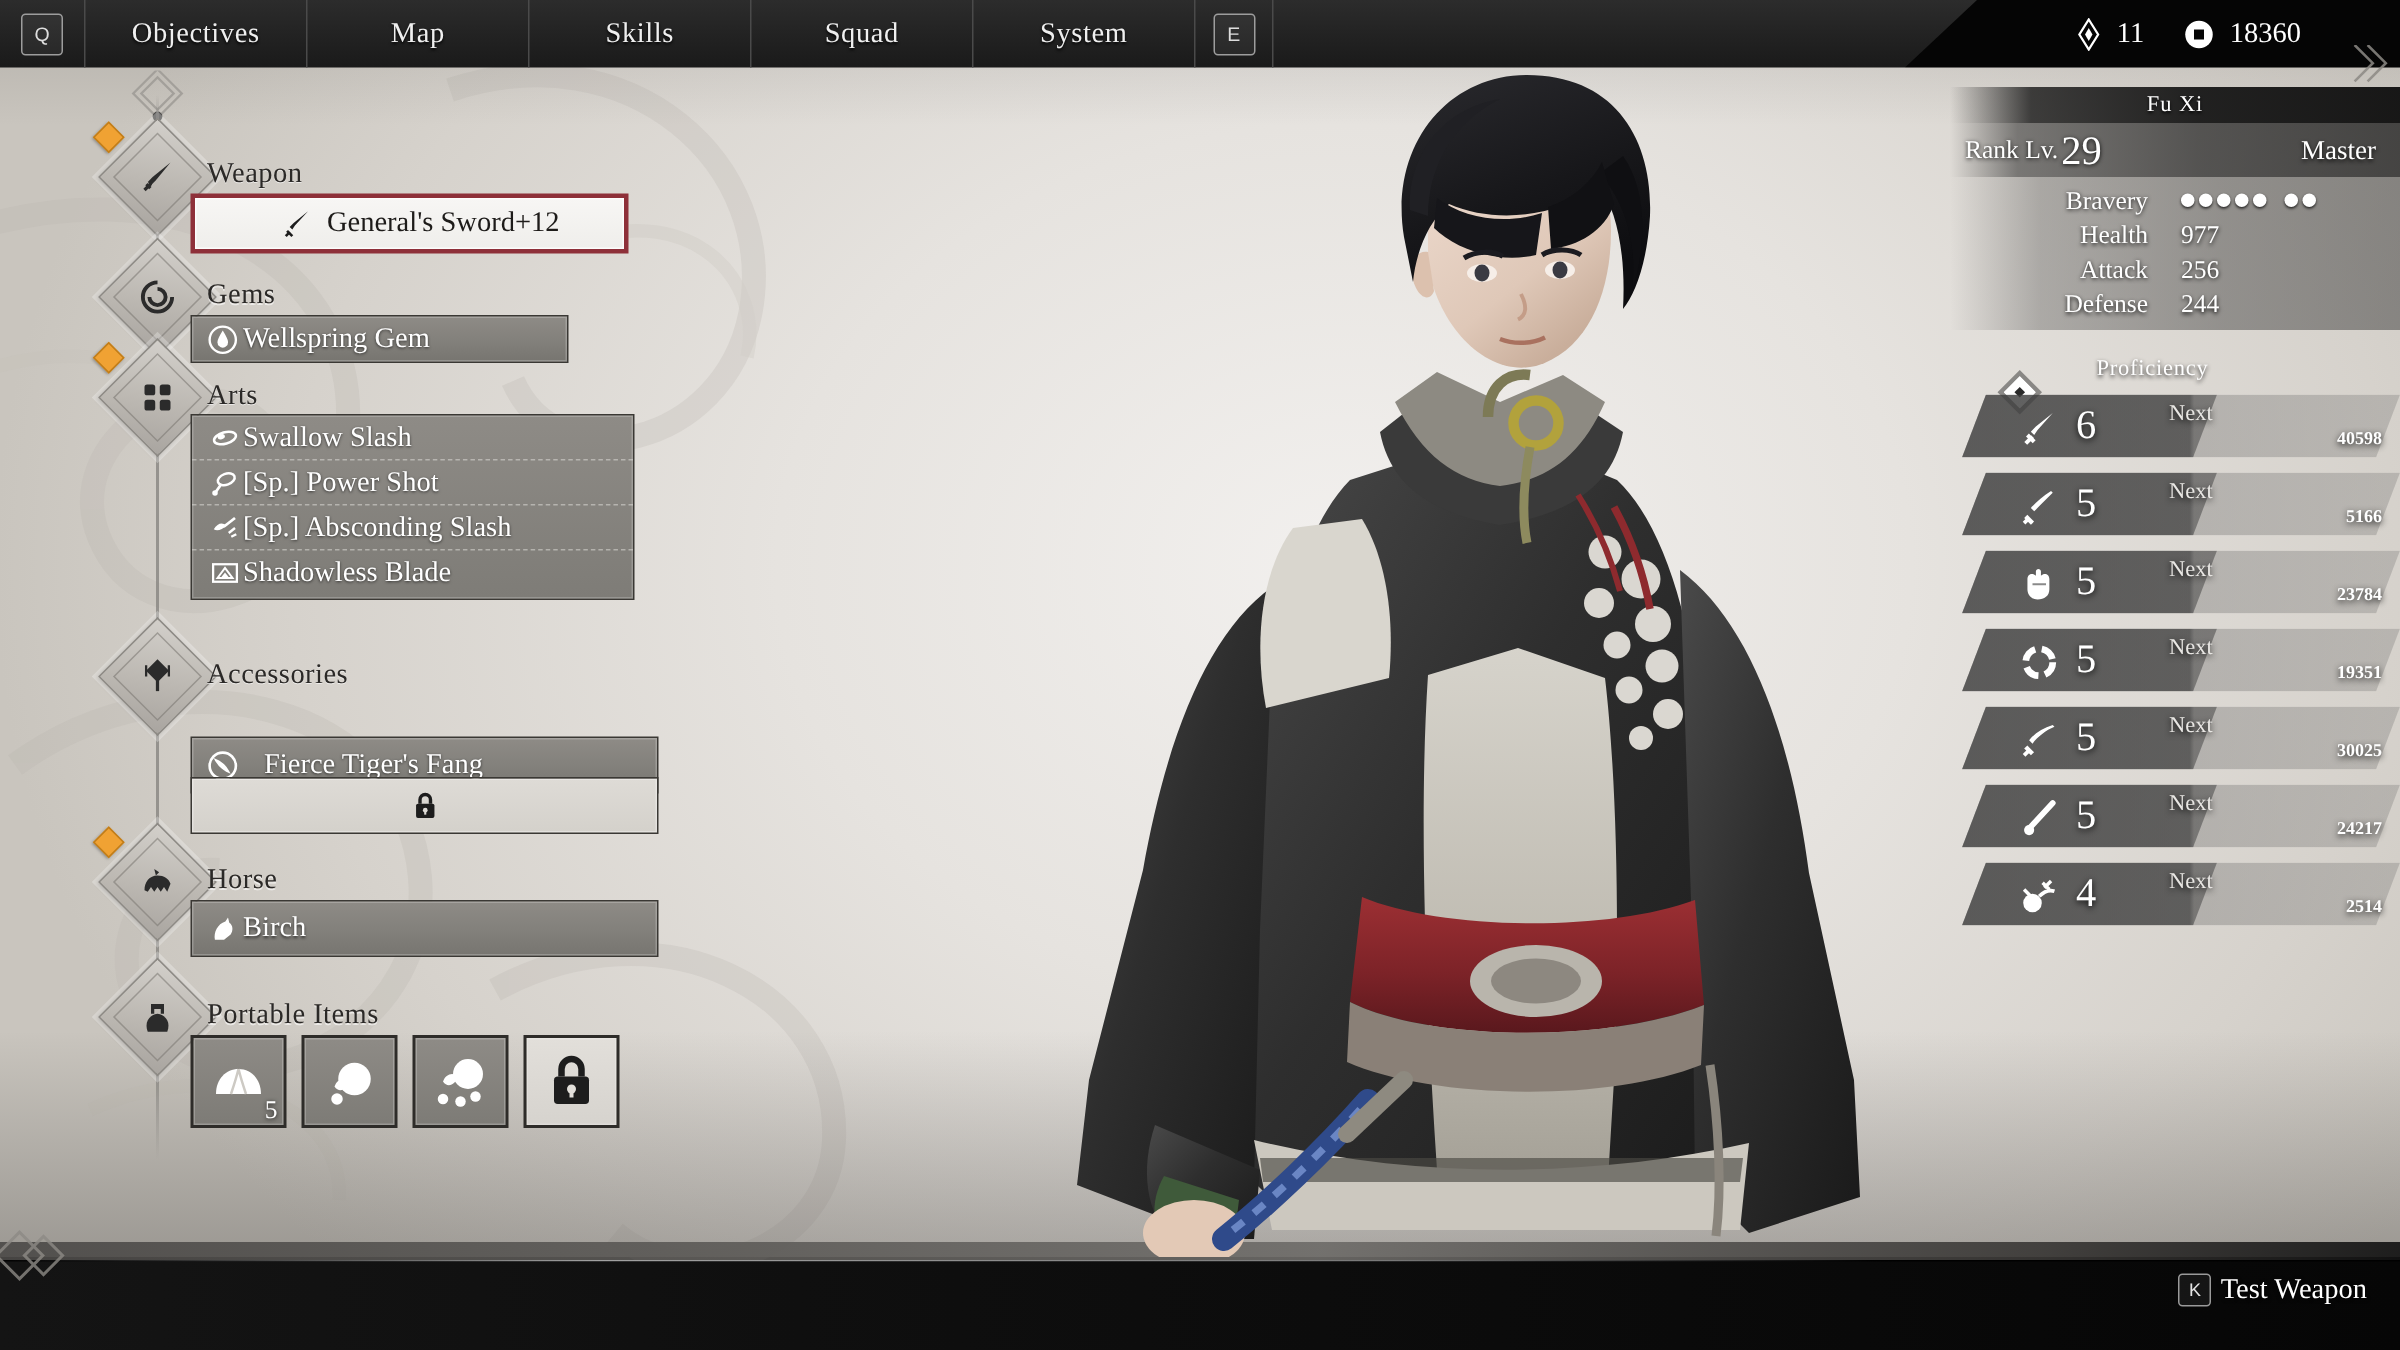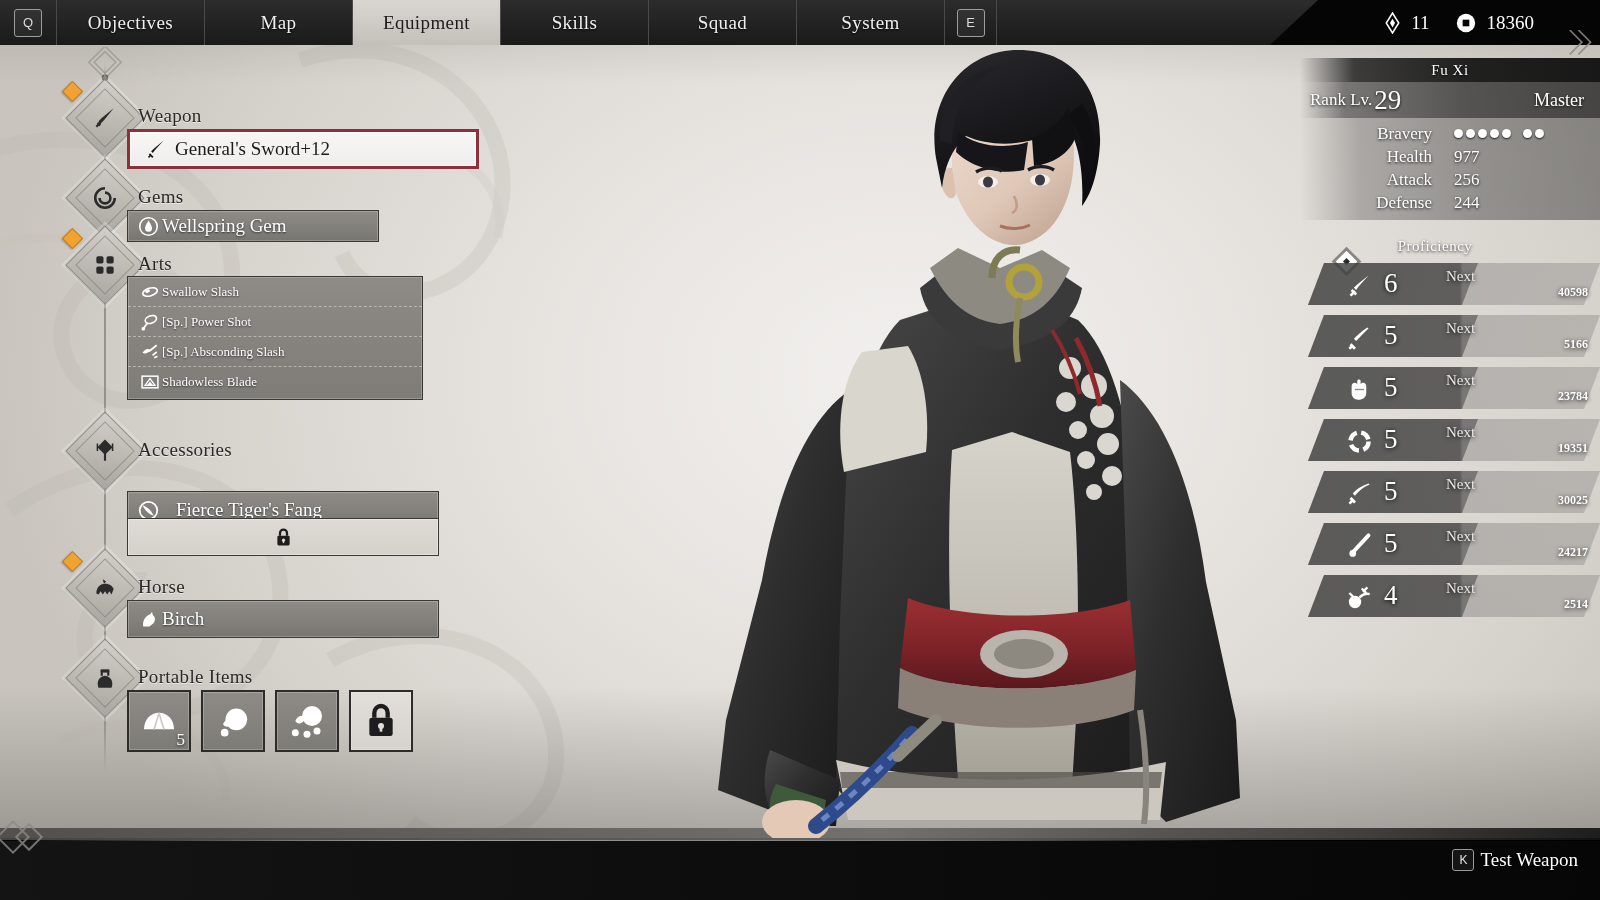--- a/index.html
+++ b/index.html
@@ -129,21 +129,21 @@
   .slot .sic svg{ width:21px;height:21px; }
   .slot .stxt{ white-space:nowrap; }
 
   .artsbox{
     position:absolute; border:1px solid #3a3834;
     background:linear-gradient(180deg,#8e8b86 0%,#7e7c77 100%);
     box-shadow:inset 0 0 0 1px rgba(255,255,255,.2);
   }
   .artrow{
     height:30px; display:flex; align-items:center; padding-left:10px;
-    color:#fff; font-size:13px; text-shadow:0 1px 2px rgba(0,0,0,.65);
+    color:#fff; font-size:19px; text-shadow:0 1px 2px rgba(0,0,0,.65);
     border-bottom:1px dashed rgba(230,228,224,.5);
   }
   .artrow:last-child{ border-bottom:none; }
   .artrow .sic{ width:24px;height:24px;display:inline-flex;align-items:center;justify-content:center;flex:0 0 auto;}
   .artrow .sic svg{ width:20px;height:20px; }
 
   
   .pitems{ position:absolute; display:flex; gap:10px; }
   .pslot{
     width:64px;height:62px; border:2px solid #2e2c29; position:relative;
@@ -386,21 +386,20 @@
       <path d="M540,690 C546,730 548,772 544,804" fill="none" stroke="#8a857c" stroke-width="6"></path>
     </svg>
   </div>
 
   <div class="topbar">
     <div class="key-slot">
       <div class="keycap">Q</div>
     </div>
     <div class="tab">Objectives</div>
     <div class="tab">Map</div>
-    <div class="tab active">Equipment</div>
     <div class="tab">Skills</div>
     <div class="tab">Squad</div>
     <div class="tab">System</div>
     <div class="key-slot2">
       <div class="keycap">E</div>
     </div>
     <div class="topbar-rest">
       <div class="topbar-black"></div>
       <div class="currency">
         <div class="cur-item">
@@ -442,21 +441,21 @@
       <div class="node-ic">
         <svg viewBox="0 0 24 24">
             <path d="M20 3 L11 14 L8 17 L6 15 L9 12 Z" fill="#2b2b2b"></path>
             <path d="M5.2 16.4 L7.6 18.8" stroke="#2b2b2b" stroke-width="2"></path>
             <path d="M4 20 L8 16" stroke="#2b2b2b" stroke-width="2"></path>
           </svg>
       </div>
       <div class="newdot"></div>
     </div>
     <div class="seclabel" style="left:138px; top:60px">Weapon</div>
-    <div class="slot selected" style="left:127px; top:84px; width:352px; height:40px; padding-left:13px; gap:8px;">
+    <div class="slot selected" style="left:127px; top:84px; width:292px; height:40px; padding-left:13px; gap:8px;justify-content:center;">
       <span class="sic">
         <svg viewBox="0 0 24 24">
             <path d="M21 2 L11 13 L9 16 L7 14 L10 11 Z" fill="#1d1d1d"></path>
             <path d="M5 17 L9 21" stroke="#1d1d1d" stroke-width="2"></path>
             <path d="M4 21 L7 18" stroke="#1d1d1d" stroke-width="2"></path>
           </svg>
       </span>
       <span class="stxt">General's Sword+12</span>
     </div>
 

